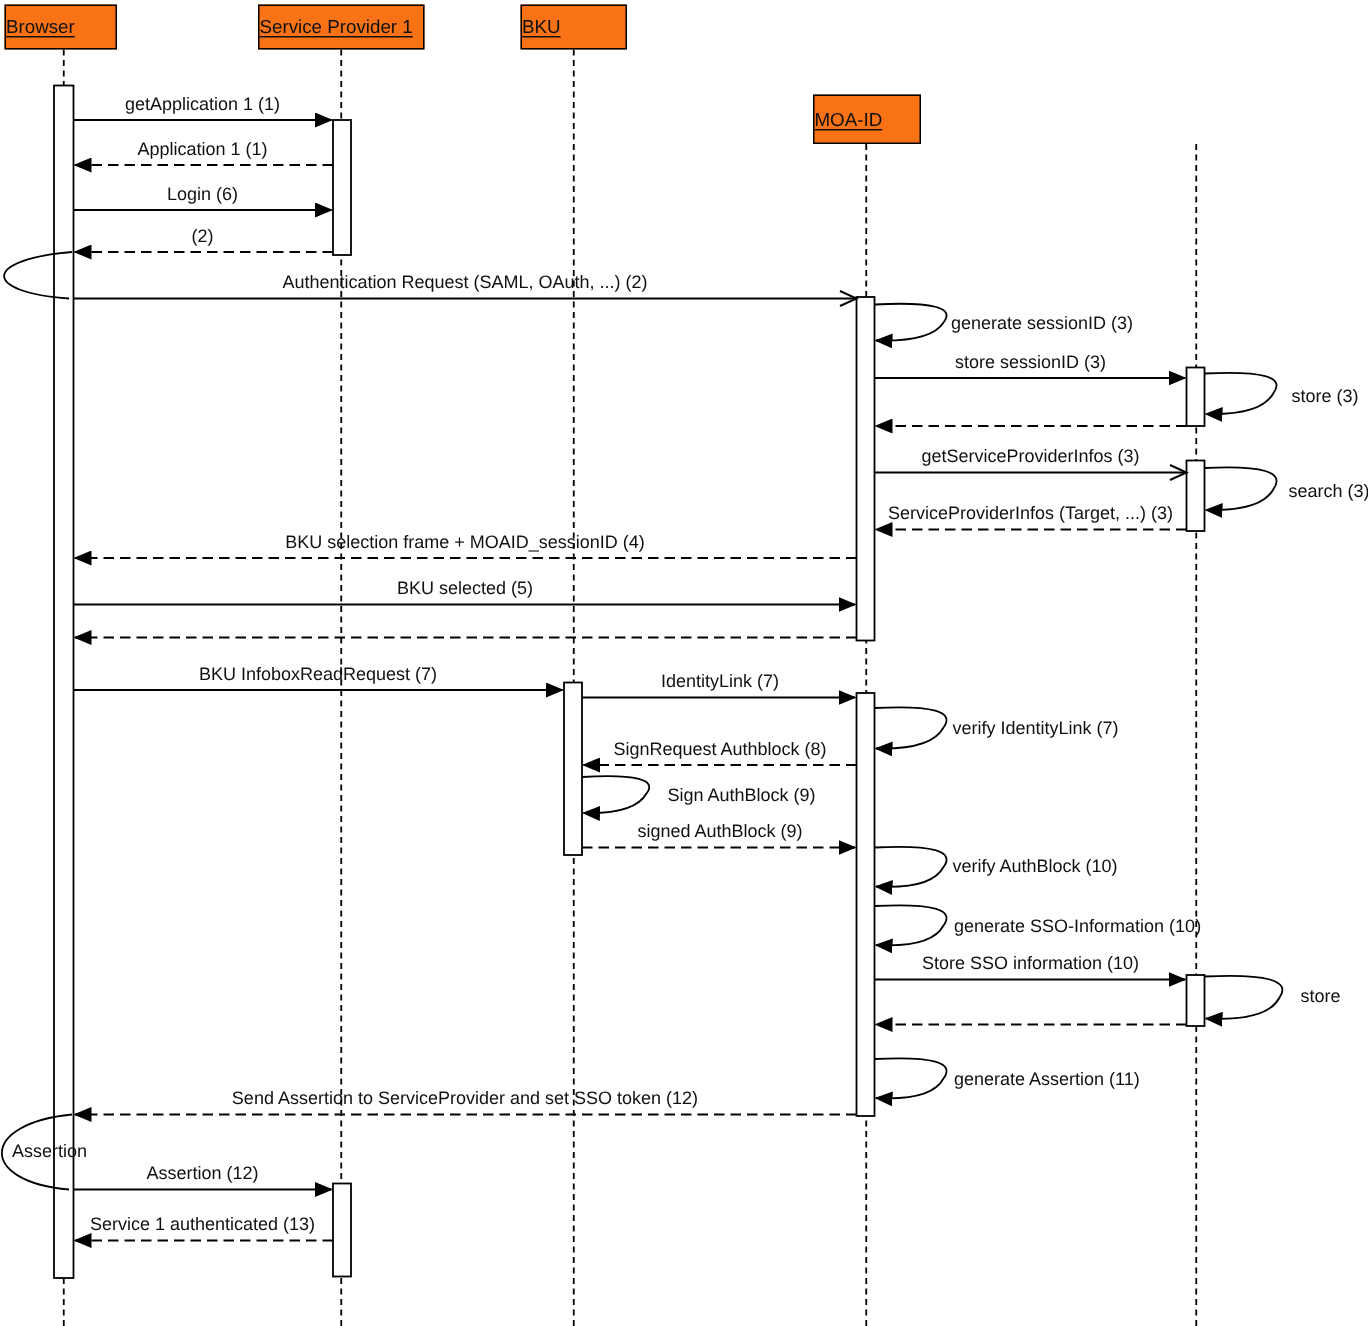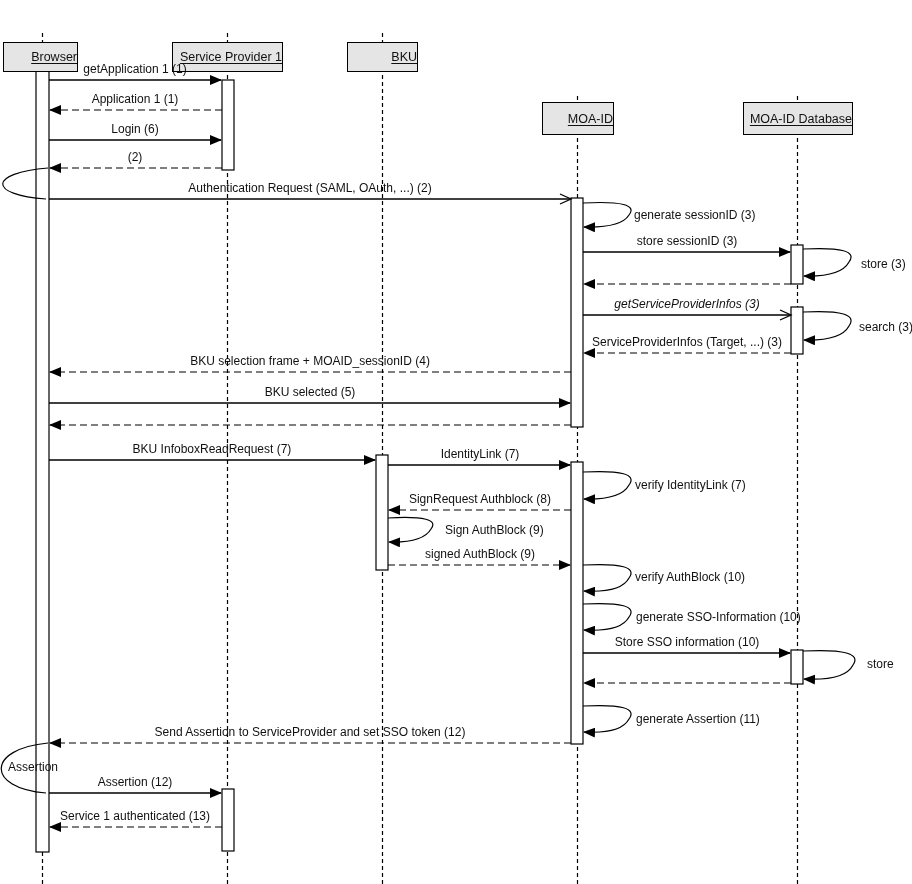--- a/index.html
+++ b/index.html
@@ -1,20 +1,20 @@
 <!DOCTYPE html>
 <html><head>
 <meta charset="utf-8">
 <style>
   html,body{margin:0;padding:0;background:#fff;}
   #stage{position:relative;width:912px;height:884px;background:#fff;overflow:hidden;
          font-family:"Liberation Sans",sans-serif;color:#111;}
   #diagram-svg{position:absolute;left:0;top:0;}
-  .participant{position:absolute;box-sizing:border-box;border:1.6px solid #000;background:#e5e5e5;
-               display:flex;align-items:center;justify-content:flex-end;font-size:12.5px;margin-top:39px;}
+  .participant{position:absolute;box-sizing:border-box;border:1.6px solid #000;background:#f97316;
+               display:flex;align-items:center;justify-content:flex-start;font-size:12.5px;}
   .participant span{text-decoration:underline;text-underline-offset:2px;white-space:nowrap;}
   .msg-label{position:absolute;font-size:12px;line-height:15px;height:15px;text-align:center;
              white-space:nowrap;pointer-events:none;}
   .loop-label{position:absolute;font-size:12px;line-height:15px;height:15px;text-align:left;
               white-space:nowrap;pointer-events:none;}
 </style>
 </head>
 <body>
 
 <div id="stage">
@@ -96,31 +96,28 @@
   </div>
   <div class="participant" style="left:172px;top:3px;width:111px;height:30px;">
     <span>Service Provider 1</span>
   </div>
   <div class="participant" style="left:347px;top:3px;width:71px;height:30px;">
     <span>BKU</span>
   </div>
   <div class="participant" style="left:542px;top:63px;width:72px;height:33px;">
     <span>MOA-ID</span>
   </div>
-  <div class="participant" style="left:743px;top:63px;width:110px;height:33px;">
-    <span>MOA-ID Database</span>
-  </div>
 
   <div class="msg-label" style="left:35px;top:62px;width:200px;text-align:center;">getApplication 1 (1)</div>
   <div class="msg-label" style="left:35px;top:92px;width:200px;">Application 1 (1)</div>
   <div class="msg-label" style="left:35px;top:122px;width:200px;">Login (6)</div>
   <div class="msg-label" style="left:35px;top:150px;width:200px;">(2)</div>
   <div class="msg-label" style="left:110px;top:181px;width:400px;">Authentication Request (SAML, OAuth, ...)  (2)</div>
   <div class="msg-label" style="left:587px;top:234px;width:200px;">store sessionID (3)</div>
-  <div class="msg-label" style="left:587px;top:297px;width:200px;font-style:italic;">getServiceProviderInfos (3)</div>
+  <div class="msg-label" style="left:587px;top:297px;width:200px;">getServiceProviderInfos (3)</div>
   <div class="msg-label" style="left:587px;top:335px;width:200px;">ServiceProviderInfos (Target, ...) (3)</div>
   <div class="msg-label" style="left:110px;top:354px;width:400px;">BKU selection frame + MOAID_sessionID (4)</div>
   <div class="msg-label" style="left:110px;top:385px;width:400px;">BKU selected (5)</div>
   <div class="msg-label" style="left:62px;top:442px;width:300px;">BKU InfoboxReadRequest (7)</div>
   <div class="msg-label" style="left:380px;top:447px;width:200px;">IdentityLink (7)</div>
   <div class="msg-label" style="left:380px;top:492px;width:200px;">SignRequest Authblock (8)</div>
   <div class="msg-label" style="left:380px;top:547px;width:200px;">signed AuthBlock (9)</div>
   <div class="msg-label" style="left:587px;top:635px;width:200px;">Store SSO information (10)</div>
   <div class="msg-label" style="left:60px;top:725px;width:500px;">Send Assertion to ServiceProvider and set SSO token (12)</div>
   <div class="msg-label" style="left:35px;top:775px;width:200px;">Assertion (12)</div>

